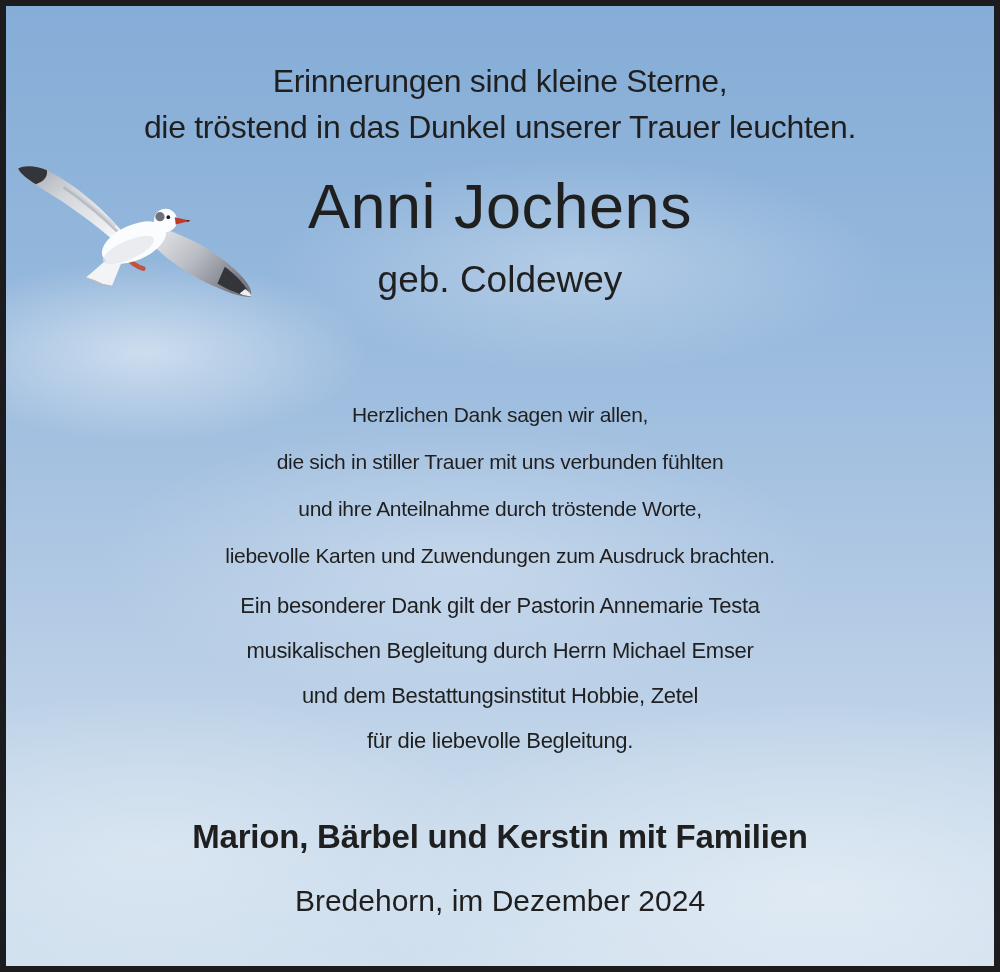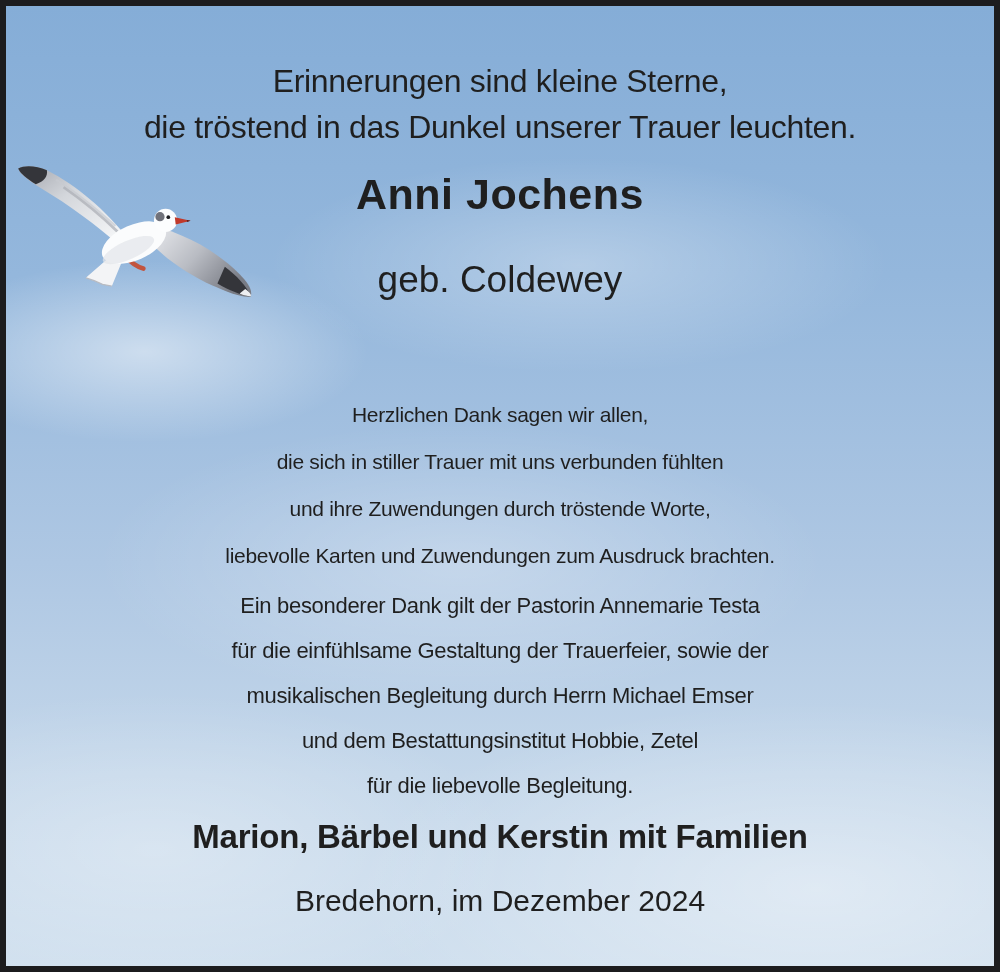--- a/index.html
+++ b/index.html
@@ -39,22 +39,22 @@
     left: 0; right: 0;
     top: 52px;
     font-size: 32px;
     line-height: 46px;
     letter-spacing: -0.3px;
   }
   .name {
     position: absolute;
     left: 0; right: 0;
     top: 164px;
-    font-size: 43px;
-    font-weight: bold;
+    font-size: 63px;
+    font-weight: normal;
     letter-spacing: 0.5px;
   }
   .maiden {
     position: absolute;
     left: 0; right: 0;
     top: 253px;
     font-size: 37px;
   }
   .dates {
     position: absolute;
@@ -153,27 +153,26 @@
     </div>
 
     <div class="name">Anni Jochens</div>
 
     <div class="maiden">geb. Coldewey</div>
 
 
     <div class="thanks">
       <span class="line">Herzlichen Dank sagen wir allen,</span>
       <span class="line">die sich in stiller Trauer mit uns verbunden fühlten</span>
-      <span class="line">und ihre Zuwendungen durch tröstende Worte,</span>
+      <span class="line">und ihre Anteilnahme durch tröstende Worte,</span>
       <span class="line">liebevolle Karten und Zuwendungen zum Ausdruck brachten.</span>
     </div>
 
     <div class="special">
       <span class="line">Ein besonderer Dank gilt der Pastorin Annemarie Testa</span>
-      <span class="line">für die einfühlsame Gestaltung der Trauerfeier, sowie der</span>
       <span class="line">musikalischen Begleitung durch Herrn Michael Emser</span>
       <span class="line">und dem Bestattungsinstitut Hobbie, Zetel</span>
       <span class="line">für die liebevolle Begleitung.</span>
     </div>
 
     <div class="family">Marion, Bärbel und Kerstin mit Familien</div>
 
     <div class="closing">Bredehorn, im Dezember 2024</div>
 
   </div>

